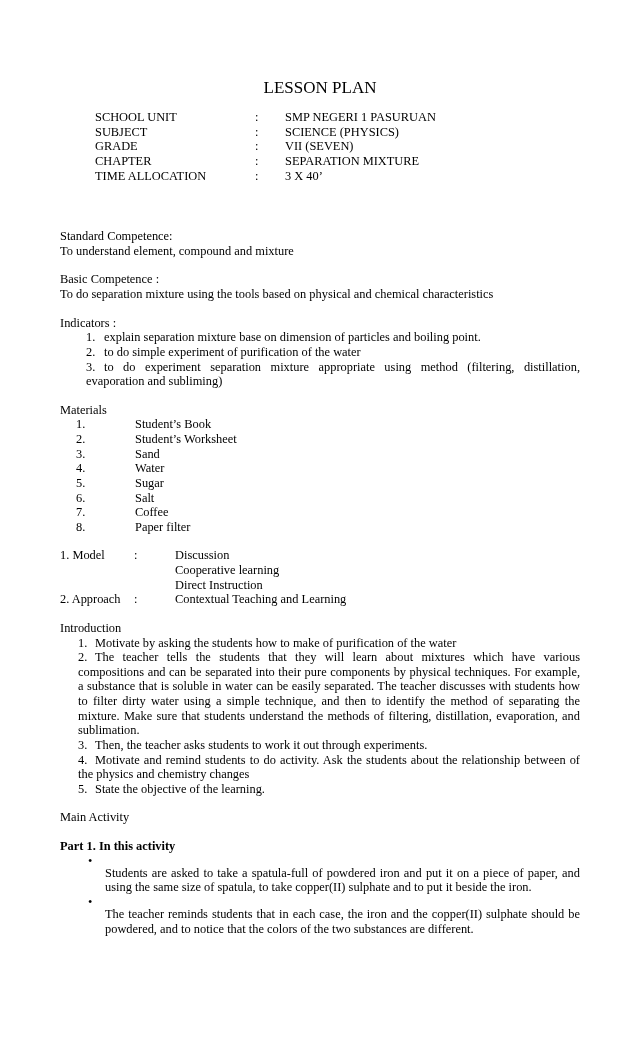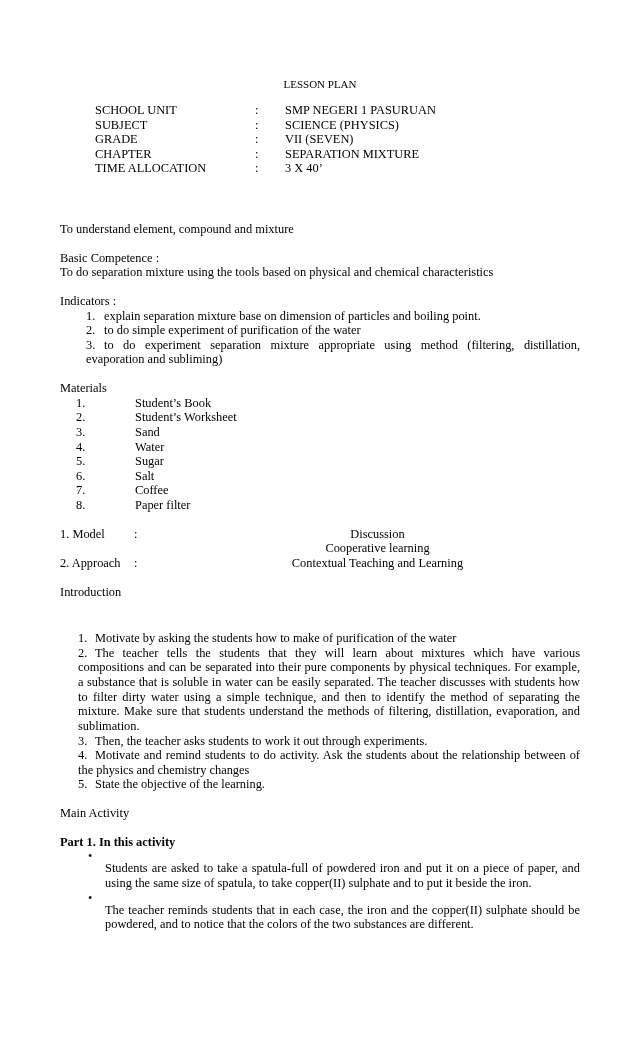--- a/index.html
+++ b/index.html
@@ -14,21 +14,21 @@
     line-height: 1.18;
     color: #000000;
   }
   .page {
     box-sizing: border-box;
     width: 638px;
     height: 1051px;
     padding: 78px 58px 0 60px;
   }
   .title {
-    font-size: 11px;
+    font-size: 17px;
     font-weight: normal;
     text-align: center;
     margin: 0 0 12px 0;
   }
   
   .hdr { padding-left: 35px; margin-bottom: 46px; }
   .hrow { display: flex; align-items: flex-end; }
   .hlabel { width: 160px; flex: 0 0 160px; }
   .hsep   { width: 30px;  flex: 0 0 30px; }
   .hvalue { flex: 1; }
@@ -44,24 +44,24 @@
   
   .mat-list { padding-left: 16px; }
   .mat-row { display: flex; }
   .mat-num { flex: 0 0 59px; }
   .mat-text { flex: 1; }
 
   
   .ip-row { display: flex; }
   .ip-label { flex: 0 0 74px; }
   .ip-sep   { flex: 0 0 41px; }
-  .ip-value { flex: 1; text-align: center; }
-
-  
-  .intro-list { padding-left: 18px; margin-top: 32px; }
+  .ip-value { flex: 1; }
+
+  
+  .intro-list { padding-left: 18px; }
   .intro-item { text-align: justify; }
   .intro-item .num { display: inline-block; min-width: 11px; margin-right: 6px; }
 
   
   .part-heading { font-weight: bold; }
   .bullet-list { padding-left: 28px; }
   .bullet-item { display: flex; }
   .bullet-glyph { flex: 0 0 17px; }
   .bullet-text { flex: 1; text-align: justify; margin-top: 12px; }
 </style>
@@ -94,20 +94,21 @@
       <span class="hvalue">SEPARATION MIXTURE</span>
     </div>
     <div class="hrow">
       <span class="hlabel">TIME ALLOCATION</span>
       <span class="hsep">:</span>
       <span class="hvalue">3 X 40’</span>
     </div>
   </div>
 
   <div class="sec">
+    <div class="line">Standard Competence:</div>
     <div class="line">To understand element, compound and mixture</div>
   </div>
 
   <div class="sec">
     <div class="line">Basic Competence :</div>
     <div class="line">To do separation mixture using the tools based on physical and chemical characteristics</div>
   </div>
 
   <div class="sec">
     <div class="line">Indicators :</div>
@@ -169,20 +170,21 @@
       <span class="ip-value">Discussion</span>
     </div>
     <div class="ip-row">
       <span class="ip-label"></span>
       <span class="ip-sep"></span>
       <span class="ip-value">Cooperative learning</span>
     </div>
     <div class="ip-row">
       <span class="ip-label"></span>
       <span class="ip-sep"></span>
+      <span class="ip-value">Direct Instruction</span>
     </div>
     <div class="ip-row">
       <span class="ip-label"></span>
       <span class="ip-sep"></span>
     </div>
     <div class="ip-row">
       <span class="ip-label">2. Approach</span>
       <span class="ip-sep">:</span>
       <span class="ip-value">Contextual Teaching and Learning</span>
     </div>

